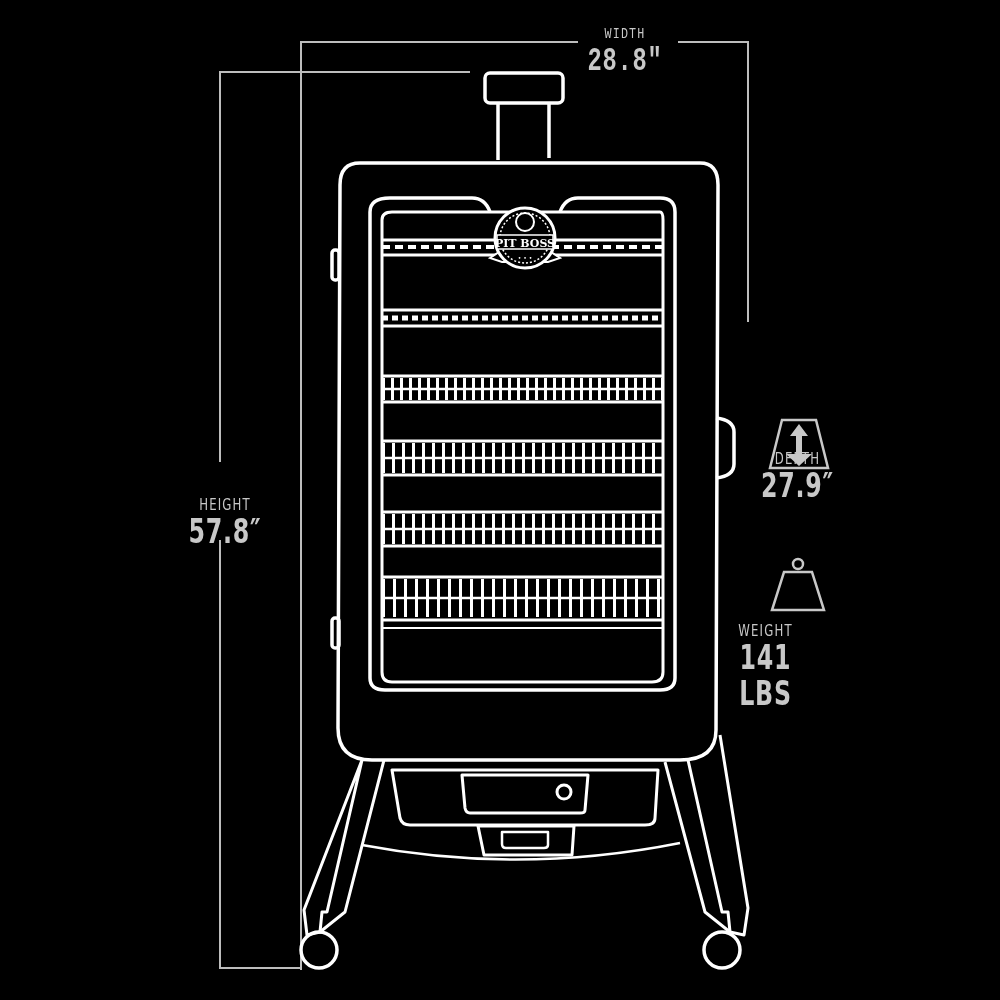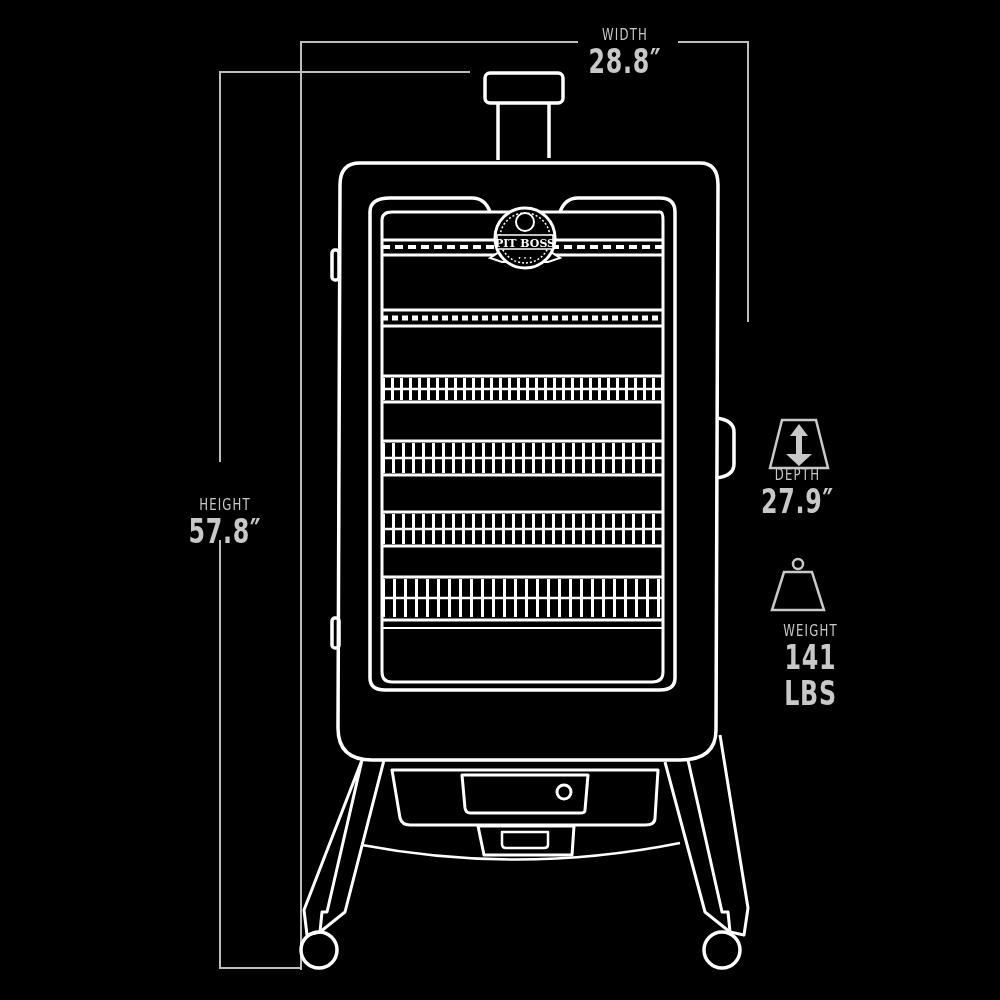--- a/index.html
+++ b/index.html
@@ -1,24 +1,24 @@
 <!DOCTYPE html>
 <html><head>
 <meta charset="utf-8">
 <style>
   html, body { margin: 0; padding: 0; background: #000; }
   body { width: 1000px; height: 1000px; position: relative; overflow: hidden; font-family: "DejaVu Sans", sans-serif; }
   svg.drawing { position: absolute; left: 0; top: 0; }
   .dim-label { position: absolute; color: #c8c8c8; text-align: center; font-family: "DejaVu Sans", sans-serif; }
   .dim-label .lbl { display: block; font-size: 15px; letter-spacing: 1.5px; transform: scaleX(0.78); transform-origin: center; line-height: 18px; }
   .dim-label .val { display: block; font-size: 33px; font-weight: bold; letter-spacing: 1px; transform: scaleX(0.72); transform-origin: center; line-height: 36px; }
-  #width-label { left: 560px; top: 26px; width: 130px; }
+  #width-label { left: 560px; top: 26px; width: 130px; font-family: Liberation Mono, monospace; }
   #height-label { left: 160px; top: 496px; width: 130px; }
-  #depth-label { left: 730px; top: 466px; width: 135px; }
-  #weight-label { left: 743px; top: 622px; width: 135px; }
+  #depth-label { left: 730px; top: 450px; width: 135px; }
+  #weight-label { left: 698px; top: 622px; width: 135px; }
   .icon { position: absolute; }
 </style>
 </head>
 <body>
 
 <svg class="drawing" width="1000" height="1000" viewBox="0 0 1000 1000">
 
   <g stroke="#bdbdbd" stroke-width="2" fill="none">
 
     <polyline points="301,970 301,42 578,42"></polyline>

